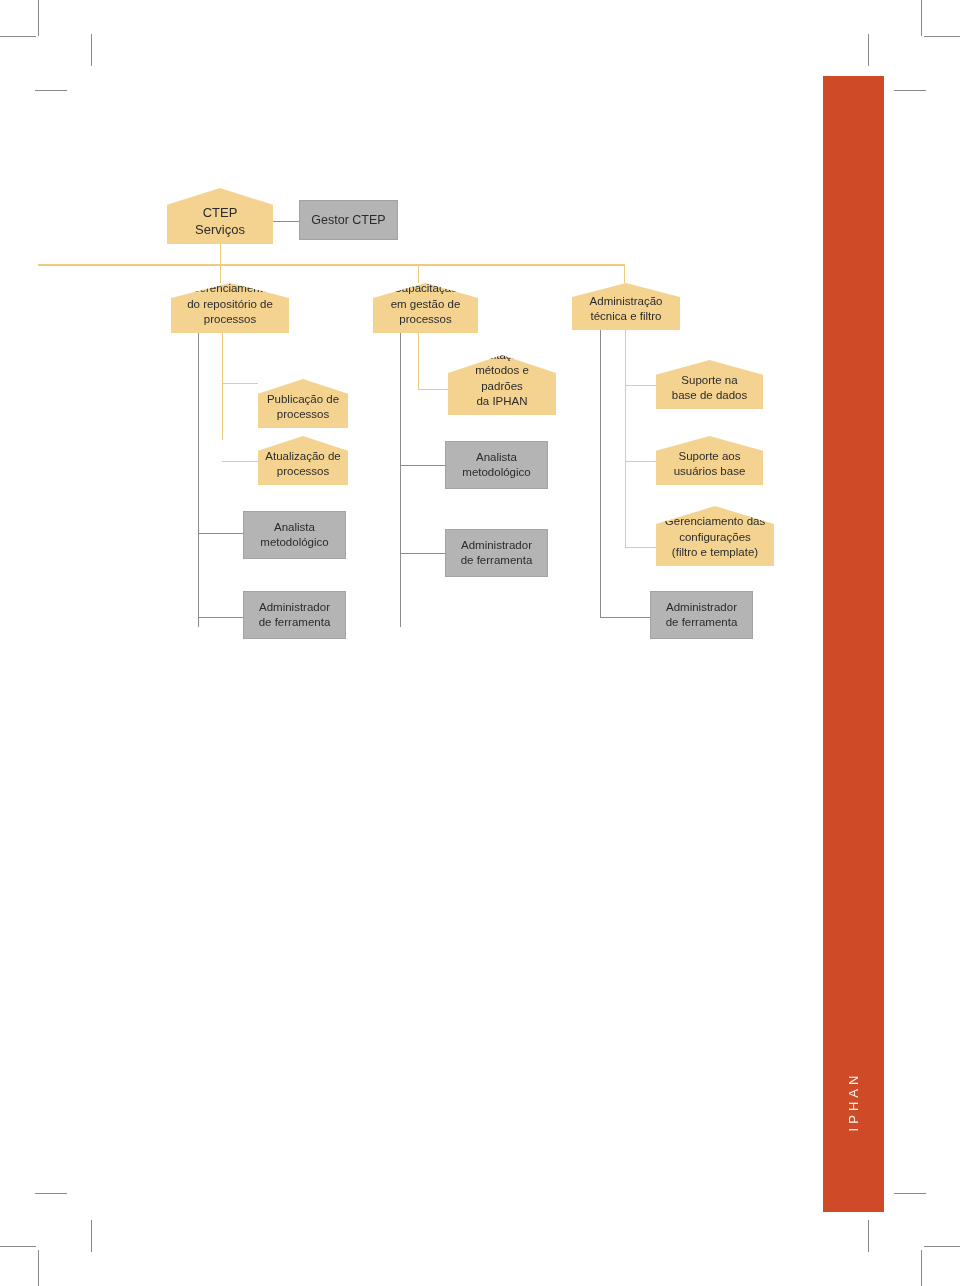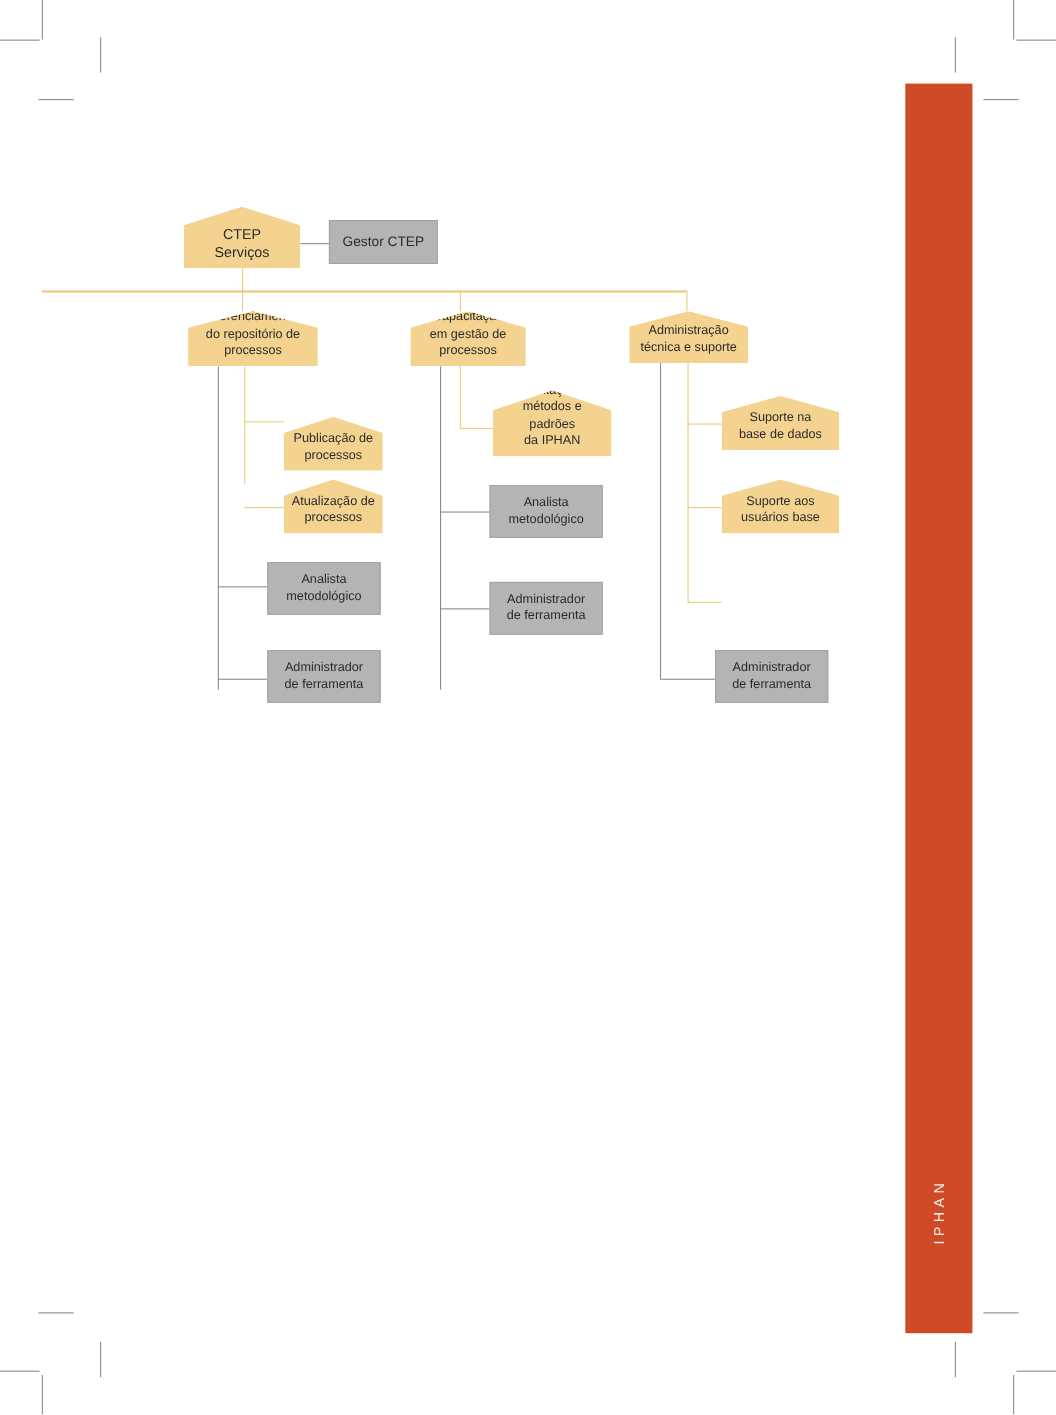--- a/index.html
+++ b/index.html
@@ -205,36 +205,39 @@
 
     <div class="node rect" style="left:445px; top:441px; width:103px; height:48px; font-size:11.5px;">
       <span class="label"><span>Analista</span><br><span>metodológico</span></span>
     </div>
 
     <div class="node rect" style="left:445px; top:529px; width:103px; height:48px; font-size:11.5px;">
       <span class="label"><span>Administrador</span><br><span>de ferramenta</span></span>
     </div>
 
     <div class="node pent" style="left:572px; top:283px; width:108px; height:47px; font-size:11.5px;">
-      <span class="label"><span>Administração</span><br><span>técnica e suporte</span></span>
+      <span class="label"><span>Administração</span><br><span>técnica e filtro</span></span>
     </div>
 
     <div class="line yellow v" style="left:625px; top:330px; height:218px;"></div>
     <div class="line yellow h" style="left:625px; top:385px; width:31px;"></div>
     <div class="line yellow h" style="left:625px; top:461px; width:31px;"></div>
     <div class="line yellow h" style="left:625px; top:547px; width:31px;"></div>
 
     <div class="node pent" style="left:656px; top:436px; width:107px; height:49px; font-size:11.5px;">
       <span class="label"><span>Suporte aos</span><br><span>usuários base</span></span>
     </div>
 
     <div class="node pent" style="left:656px; top:360px; width:107px; height:49px; font-size:11.5px;">
       <span class="label"><span>Suporte na</span><br><span>base de dados</span></span>
     </div>
 
+    <div class="node pent" style="left:656px; top:506px; width:118px; height:60px; font-size:11.5px;">
+      <span class="label"><span>Gerenciamento das</span><br><span>configurações</span><br><span>(filtro e template)</span></span>
+    </div>
 
     <div class="line gray v" style="left:600px; top:330px; height:287px;"></div>
     <div class="line gray h" style="left:600px; top:617px; width:50px;"></div>
 
     <div class="node rect" style="left:650px; top:591px; width:103px; height:48px; font-size:11.5px;">
       <span class="label"><span>Administrador</span><br><span>de ferramenta</span></span>
     </div>
 
   </div>
 </div>

